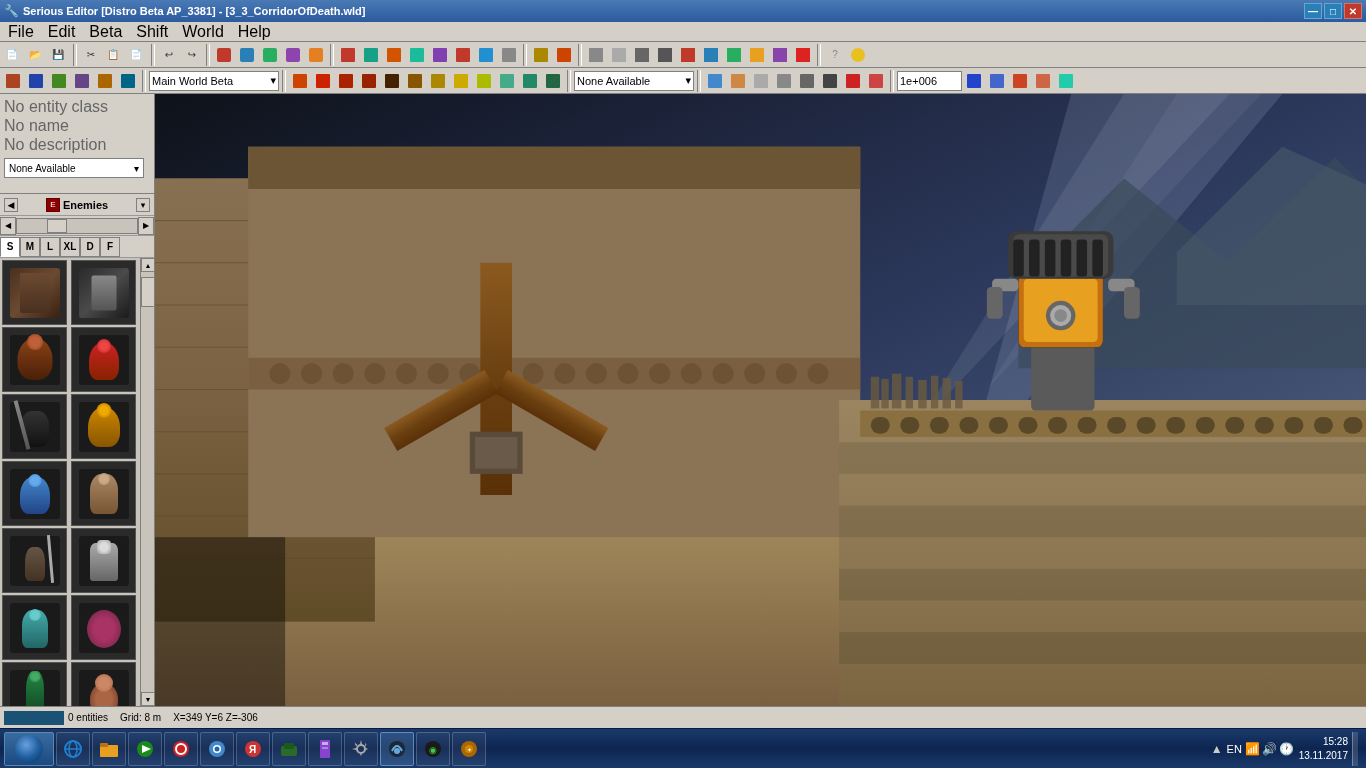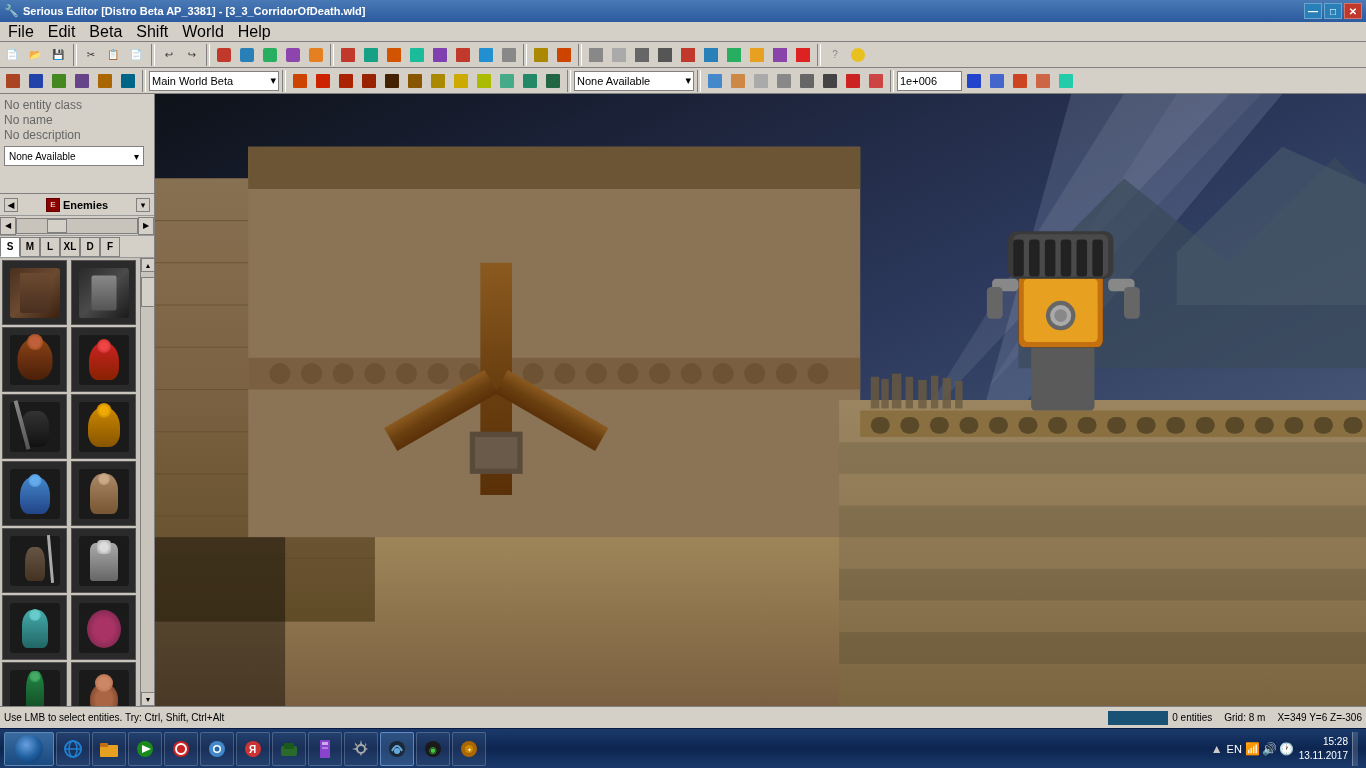--- a/index.html
+++ b/index.html
@@ -109,21 +109,21 @@
       flex-shrink: 0;
     }
 
     
     #entity-info {
       padding: 4px;
       border-bottom: 1px solid #808080;
       min-height: 100px;
       background: #d4d0c8;
     }
-    #entity-info .info-row { color: #666; font-size: 12px; margin-bottom: 1px; }
+    #entity-info .info-row { color: #666; font-size: 16px; margin-bottom: 1px; }
     #entity-dropdown {
       margin-top: 4px;
       width: 140px;
       height: 20px;
       background: white;
       border: 1px solid #808080;
       font-size: 10px;
       display: flex;
       align-items: center;
       padding: 0 4px;
@@ -899,21 +899,20 @@
       <rect x="767" y="267" width="7" height="31" fill="#6a5a40" opacity="0.8"></rect>
       <rect x="778" y="269" width="8" height="29" fill="#6a5a40" opacity="0.8"></rect>
       <rect x="790" y="272" width="7" height="26" fill="#6a5a40" opacity="0.8"></rect>
 
       <rect x="0" y="420" width="155" height="160" fill="rgba(0,0,0,0.4)"></rect>
     </svg>
   </div>
 </div>
 
 <div id="status-bar">
-  <span class="status-text">Use LMB to select entities. Try: Ctrl, Shift, Ctrl+Alt</span>
   <div class="entities-count">
     <div class="count-bar"></div>
     <span>0 entities</span>
   </div>
   <span class="grid-info">Grid: 8 m</span>
   <span class="coord-info">X=349 Y=6 Z=-306</span>
 </div>
 
 <div id="taskbar">
   <div class="taskbar-start">

